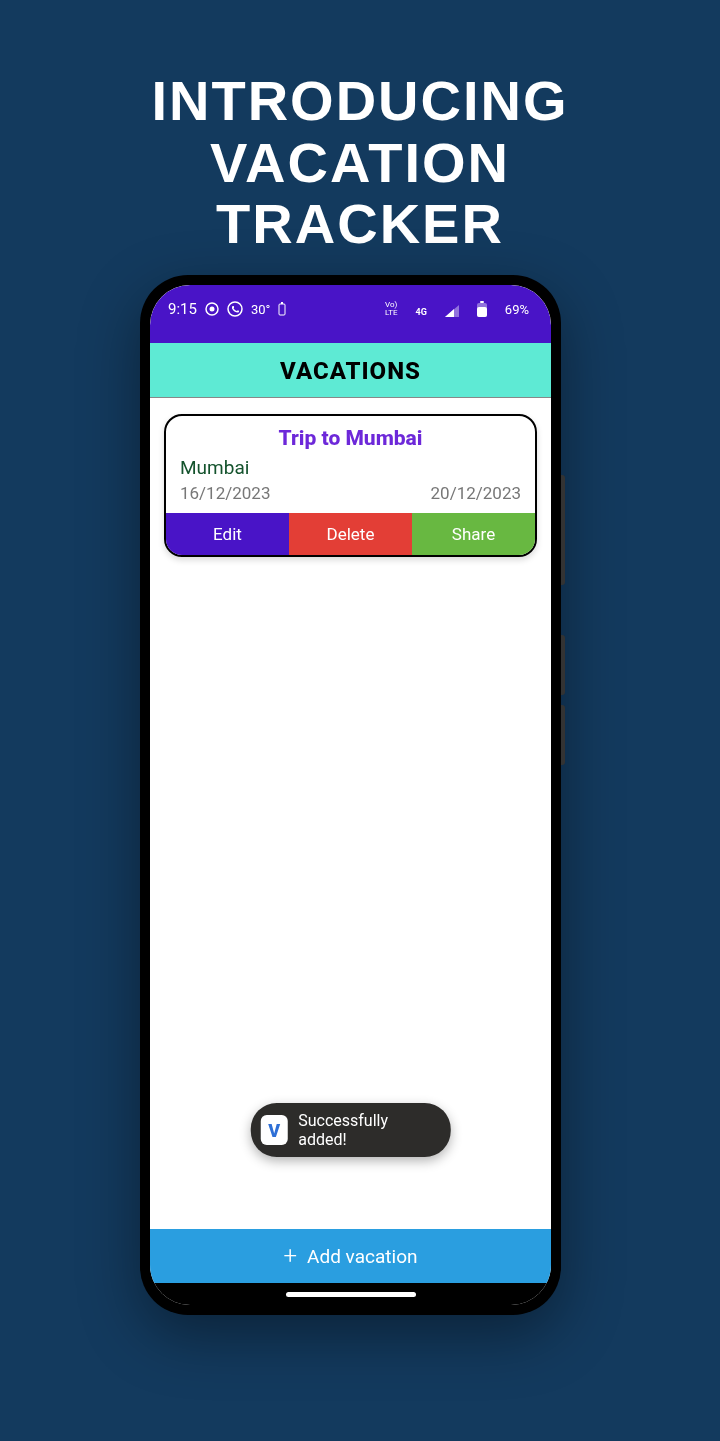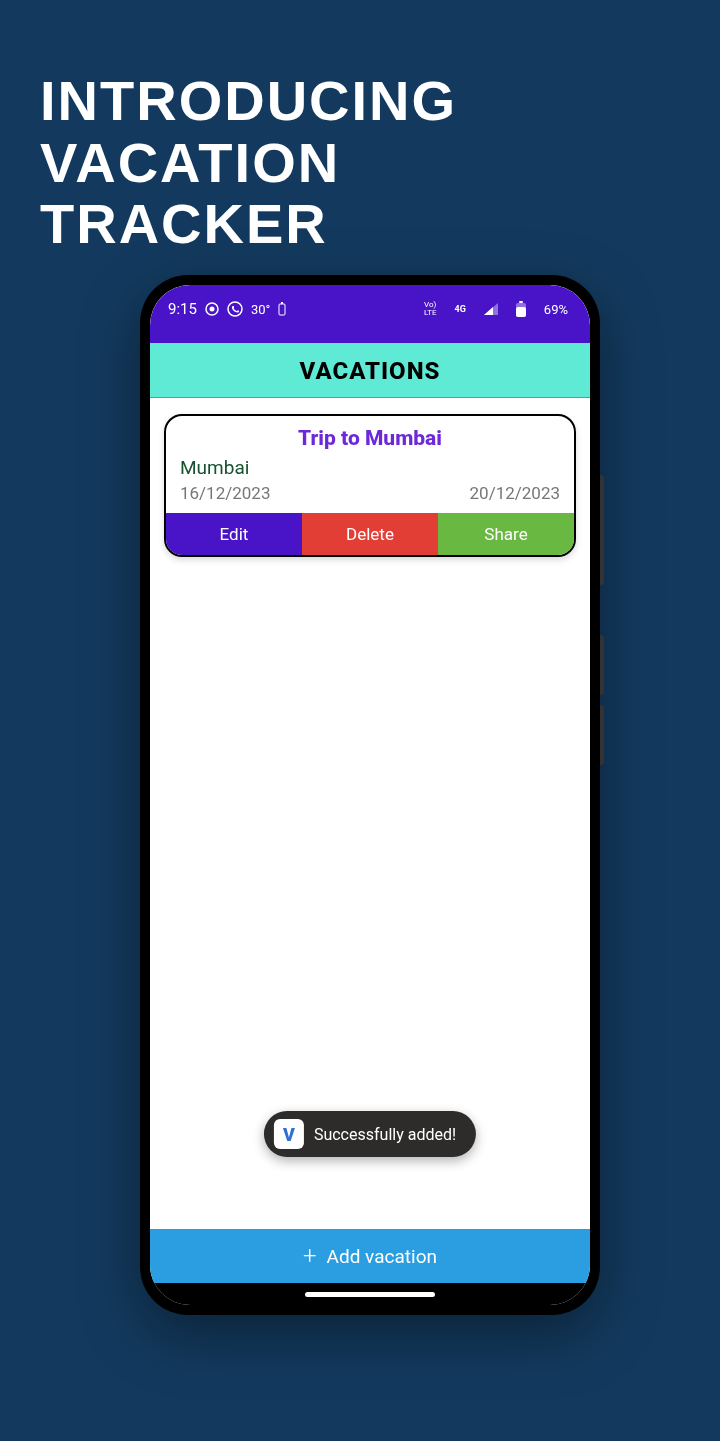--- a/index.html
+++ b/index.html
@@ -8,31 +8,32 @@
   height: 1441px;
   background: #133a5e;
   font-family: -apple-system, BlinkMacSystemFont, 'Segoe UI', Roboto, sans-serif;
   position: relative;
   overflow: hidden;
 }
 .promo-title {
   color: #fff;
   font-size: 56px;
   font-weight: 800;
+  text-align: center;
   letter-spacing: 2px;
   line-height: 1.1;
   padding: 70px 40px 0;
   font-family: 'Arial Black', sans-serif;
   text-transform: uppercase;
 }
 .phone-frame {
   position: absolute;
   left: 140px;
   top: 275px;
-  width: 460px;
+  width: 421px;
   height: 1040px;
   background: #000;
   border-radius: 48px;
   padding: 10px;
   box-shadow: 0 20px 60px rgba(0,0,0,0.4);
 }
 .side-button {
   position: absolute;
   right: -4px;
   width: 4px;
@@ -57,21 +58,21 @@
   color: #fff;
   height: 48px;
   display: flex;
   align-items: center;
   justify-content: space-between;
   padding: 0 22px 0 18px;
   font-size: 15px;
   border-radius: 40px 40px 0 0;
 }
 .status-left { display: flex; align-items: center; gap: 8px; }
-.status-right { display: flex; align-items: center; gap: 18px; font-size: 13px; }
+.status-right { display: flex; align-items: flex-end; gap: 18px; font-size: 13px; }
 .status-icon { display: inline-flex; align-items: center; justify-content: center; }
 .app-bar {
   background: #4914c7;
   height: 10px;
 }
 .page-title-bar {
   background: #5eead4;
   text-align: center;
   padding: 14px 8px 12px;
   border-bottom: 1px solid #888;

